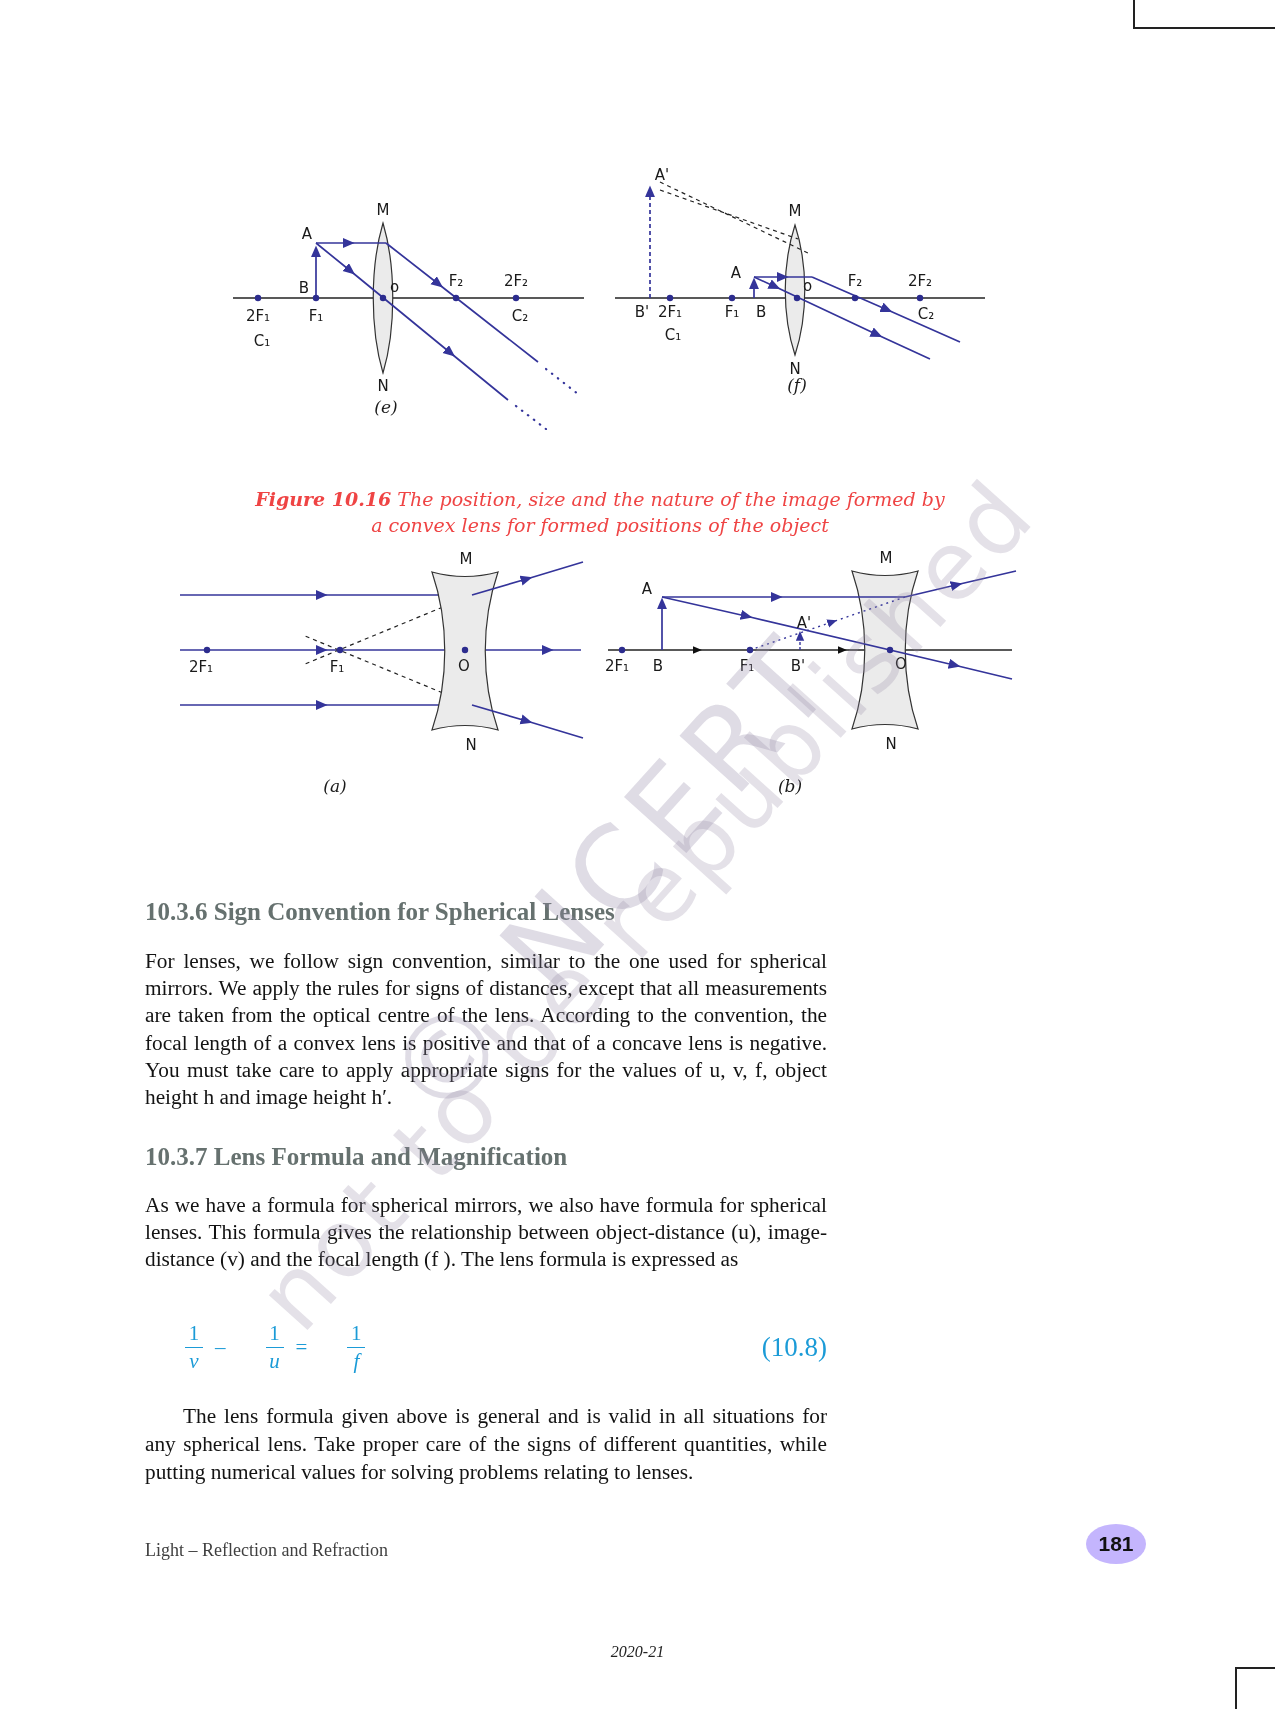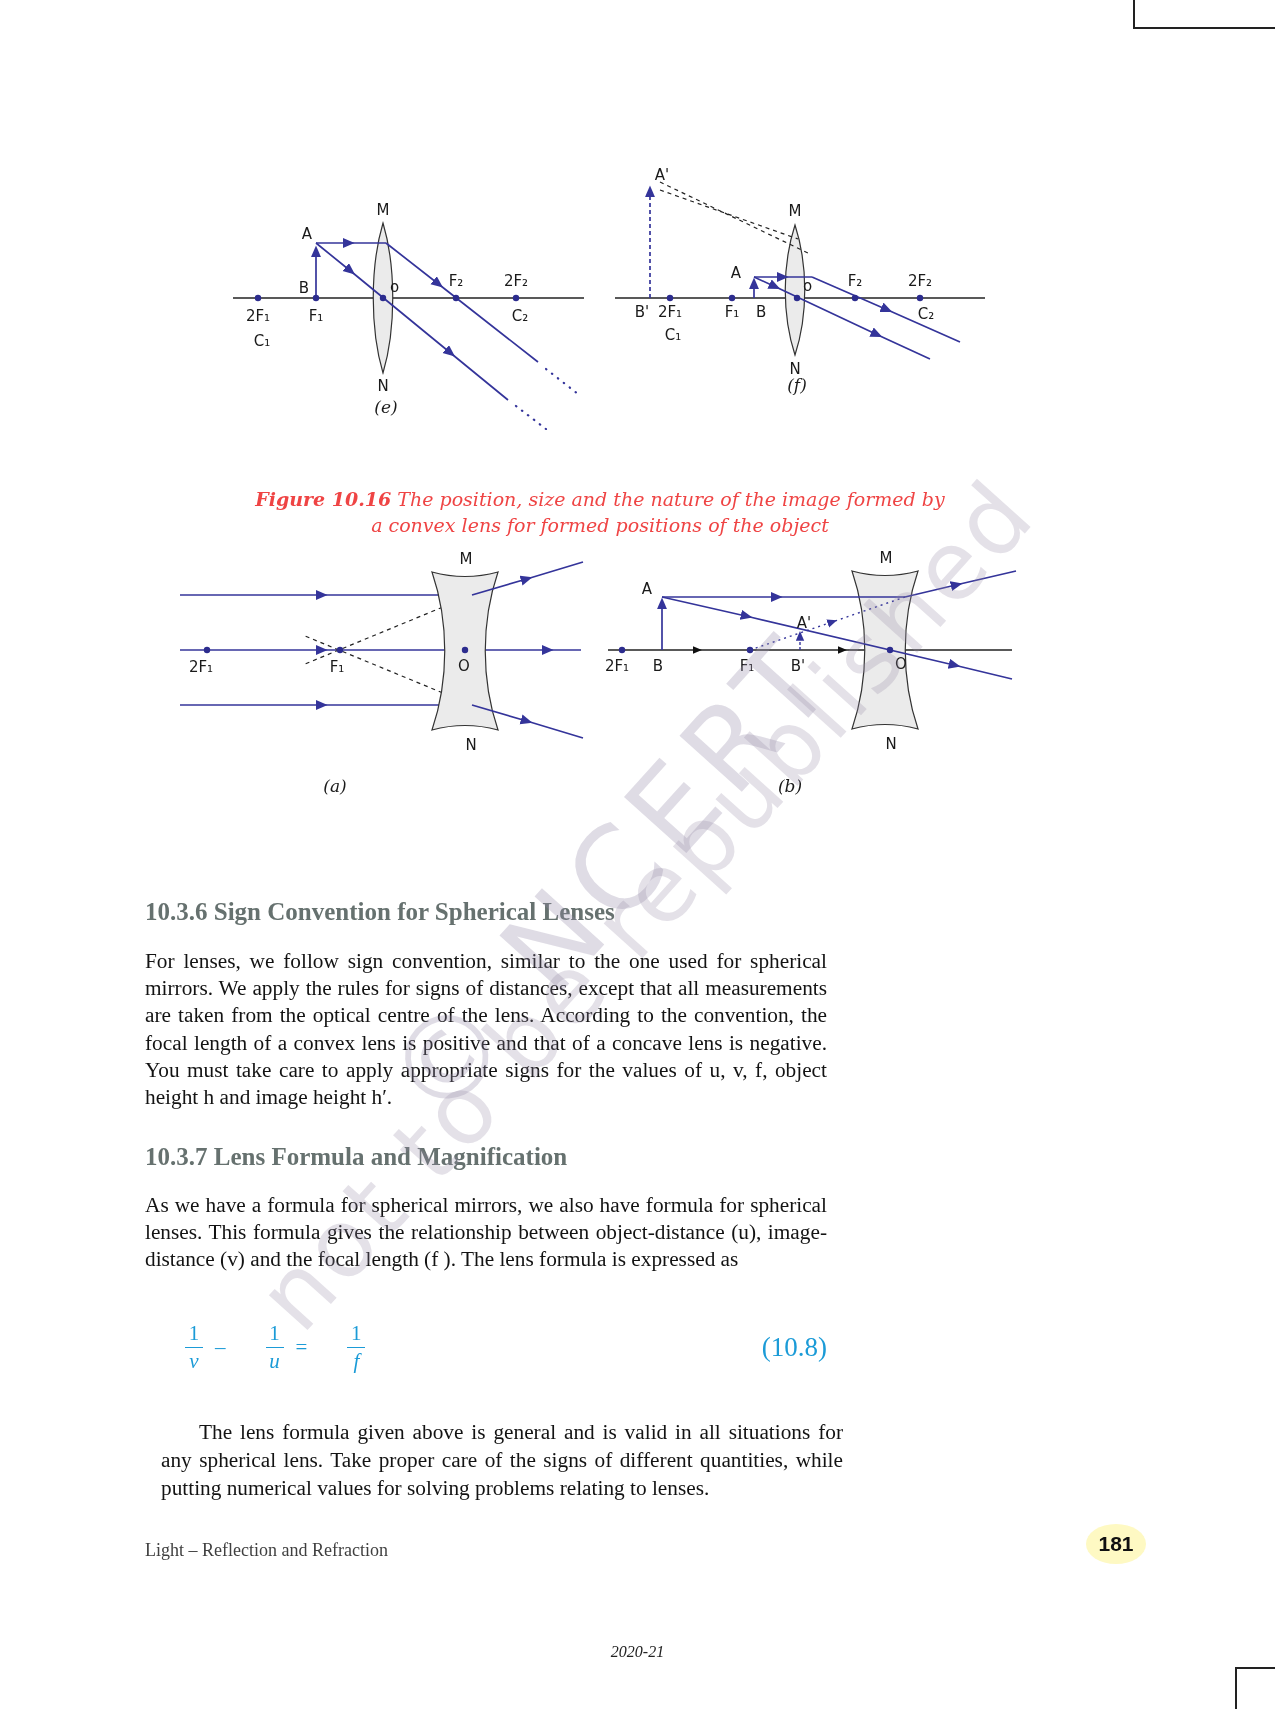--- a/index.html
+++ b/index.html
@@ -40,21 +40,21 @@
   .formula{position:absolute;left:145px;top:1322px;width:682px;display:flex;
            align-items:center;gap:12px;color:#1b9bd7;font-size:21px;z-index:2;}
   .frac{display:inline-flex;flex-direction:column;align-items:center;line-height:1.1;margin-left:28px;}
   .frac:first-child{margin-left:40px;}
   .frac .fbar{width:18px;border-top:1.7px solid #1b9bd7;margin:2px 0;}
   .frac .fd{font-style:italic;}
   .fop{font-size:21px;}
   .eqnum{margin-left:auto;font-size:27px;}
   
   .footer-chapter{position:absolute;left:145px;top:1540px;font-size:18px;color:#404040;z-index:2;}
-  .page-badge{position:absolute;left:1086px;top:1524px;width:60px;height:40px;background:#fef9c3;
+  .page-badge{position:absolute;left:1086px;top:1524px;width:60px;height:40px;background:#c4b5fd;
               border-radius:50%;display:flex;align-items:center;justify-content:center;
               font-family:"Liberation Sans",sans-serif;font-weight:bold;font-size:21px;color:#111;z-index:2;}
   .year{position:absolute;left:0;top:1643px;width:1275px;text-align:center;font-size:16px;color:#222;z-index:2;font-style:italic;}
 </style>
 </head>
 <body>
 
 <div class="page">
 
   <div class="mark-tr"></div>
@@ -204,21 +204,21 @@
     </span>
     <span class="fop">=</span>
     <span class="frac">
       <span class="fn">1</span>
       <span class="fbar"></span>
       <span class="fd">f</span>
     </span>
     <span class="eqnum">(10.8)</span>
   </div>
 
-  <p class="para indent" style="top:1402px;margin:16px">The lens formula given above is general and is valid in all situations for any spherical lens. Take proper care of the signs of different quantities, while putting numerical values for solving problems relating to lenses.</p>
+  <p class="para indent" style="top:1402px;margin:0">The lens formula given above is general and is valid in all situations for any spherical lens. Take proper care of the signs of different quantities, while putting numerical values for solving problems relating to lenses.</p>
 
   <div class="footer-chapter">Light – Reflection and Refraction</div>
   <div class="page-badge">
     <span>181</span>
   </div>
   <div class="year">2020-21</div>
 
 </div>
 
 </body></html>

